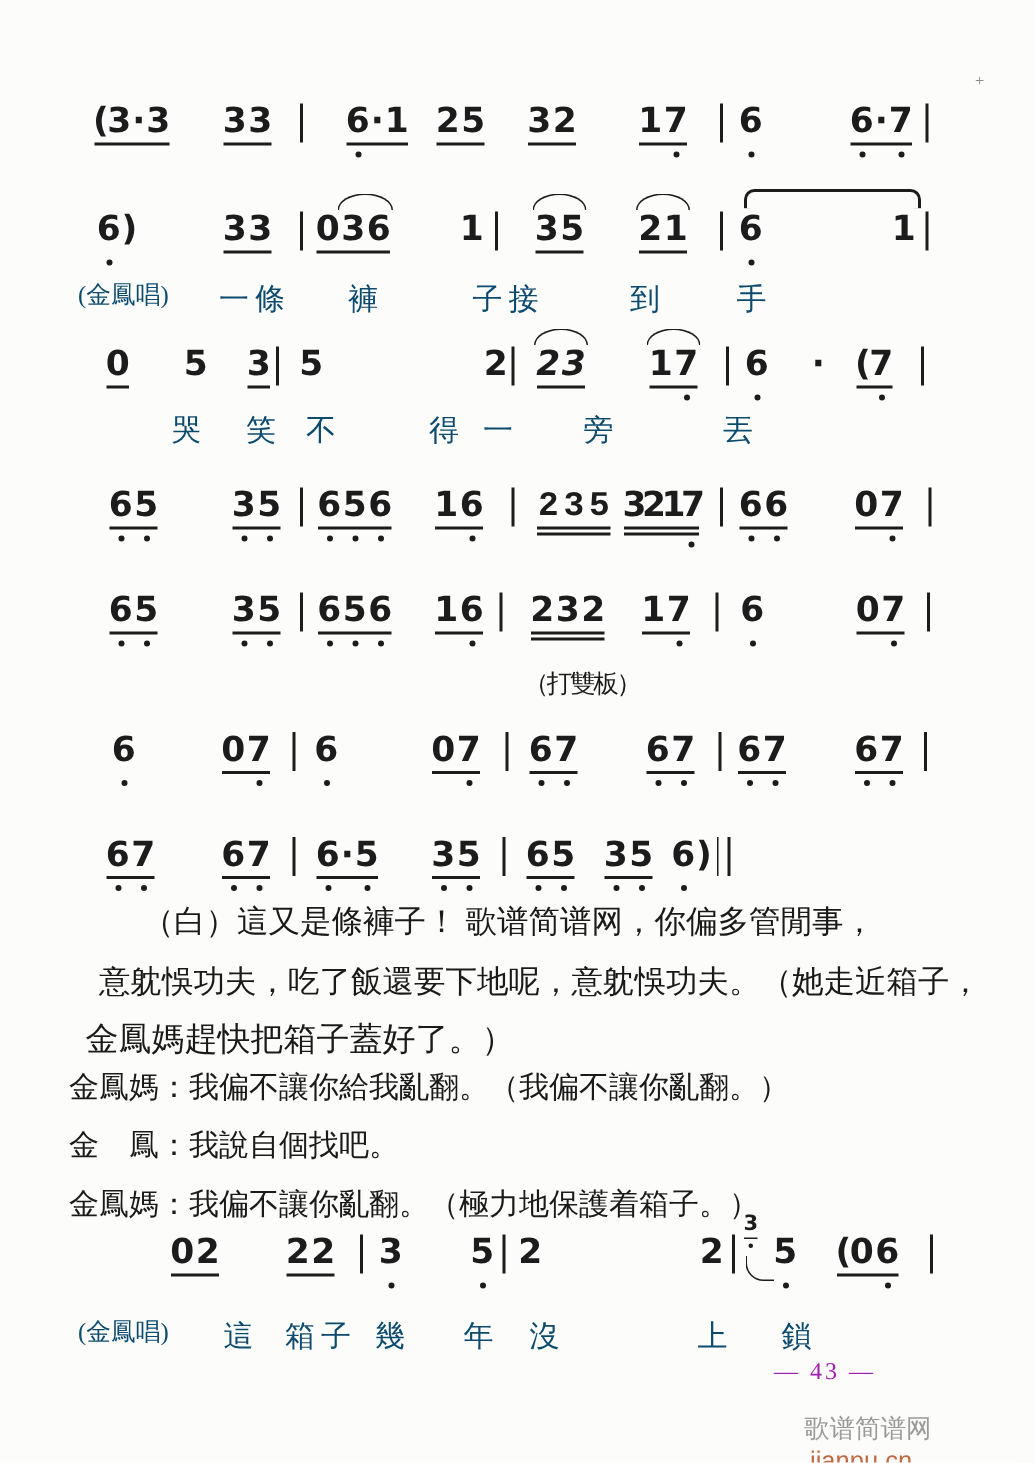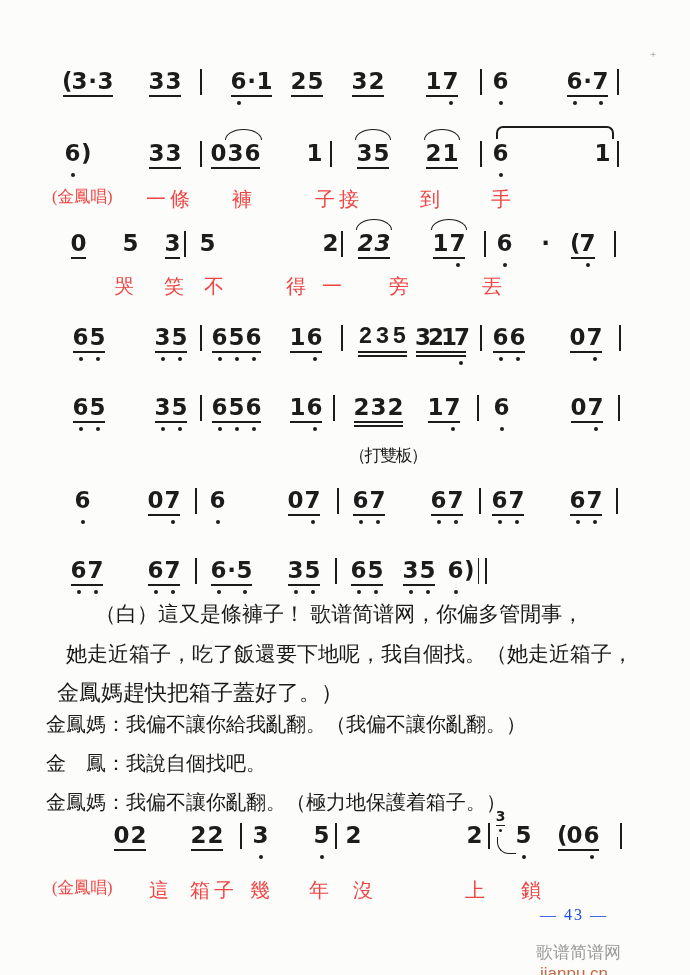--- a/index.html
+++ b/index.html
@@ -31,27 +31,27 @@
     border-left:1.7px solid #1c1c1c; border-bottom:1.7px solid #1c1c1c;
     border-radius:0 0 0 12px;}
   .barline{position:absolute; top:1px; width:1.7px; height:26px; background:#1c1c1c;}
   .barline.dbl{width:6px; background:none; border-left:1.7px solid #1c1c1c; border-right:2.8px solid #1c1c1c;}
   .note-group.grace{font-size:14px; line-height:15px; height:15px; top:-13px;}
   .note-group.grace .nc{width:11px;}
   .note-group.grace .ndot{bottom:-8px; width:3.5px; height:3.5px;}
   .note-group.grace .ul.l1{bottom:-2px; height:1.4px;}
   
   .lyric-line{position:absolute; left:0; width:690px; height:26px;}
-  .lyric{position:absolute; top:0; font-size:20px; letter-spacing:4px; white-space:nowrap; color:#ef4444;}
+  .lyric{position:absolute; top:0; font-size:20px; letter-spacing:4px; white-space:nowrap; color:#0c4a6e;}
   .lyric.tag{font-size:16.5px; letter-spacing:0;}
   
   .annotation{position:absolute; left:349px; top:444px; font-size:17px; letter-spacing:-1.5px; color:#1a1a1a;}
   .dialog-line{position:absolute; white-space:nowrap; color:#1a1a1a;}
   
-  .pagenum{position:absolute; left:540px; top:906px; font-size:16px; letter-spacing:2px; color:#1d4ed8;}
+  .pagenum{position:absolute; left:516px; top:906px; font-size:16px; letter-spacing:2px; color:#a21caf;}
   .watermark{position:absolute; left:536px; top:941px; font-size:17px; color:#9a9a9a;
     font-family:"Liberation Sans", sans-serif;}
   .wm-url{color:#c06a45; margin-left:4px;}
   .corner-mark{position:absolute; left:650px; top:48px; font-size:11px; color:#8a8a8a;}
 </style>
 </head>
 <body>
 
 <div class="page">
   <div id="score">
@@ -193,21 +193,21 @@
         <span class="lyric" style="left: 250px;">幾</span>
         <span class="lyric" style="left: 309px;">年</span>
         <span class="lyric" style="left: 353px;">沒</span>
         <span class="lyric" style="left: 465px;">上</span>
         <span class="lyric" style="left: 521px;">鎖</span>
       </div>
     </div>
   <div class="annotation">（打雙板）</div>
   <div id="dialog">
       <div class="dialog-line" style="left: 95px; top: 600px; font-size: 21px;">（白）這又是條褲子！ 歌谱简谱网，你偏多管閒事，</div>
-      <div class="dialog-line" style="left: 66px; top: 640px; font-size: 21px;">她走近箱子，吃了飯還要下地呢，我自個找。（她走近箱子，</div>
+      <div class="dialog-line" style="left: 66px; top: 640px; font-size: 21px;">意躭悞功夫，吃了飯還要下地呢，意躭悞功夫。（她走近箱子，</div>
       <div class="dialog-line" style="left: 57px; top: 678px; font-size: 22px;">金鳳媽趕快把箱子蓋好了。）</div>
       <div class="dialog-line" style="left: 46px; top: 711px; font-size: 20px;">金鳳媽：我偏不讓你給我亂翻。（我偏不讓你亂翻。）</div>
       <div class="dialog-line" style="left: 46px; top: 750px; font-size: 20px;">金　鳳：我說自個找吧。</div>
       <div class="dialog-line" style="left: 46px; top: 789px; font-size: 20px;">金鳳媽：我偏不讓你亂翻。（極力地保護着箱子。）</div>
     </div>
   <div class="pagenum">— 43 —</div>
   <div class="watermark">
     <span>歌谱简谱网</span><span class="wm-url">jianpu.cn</span>
   </div>
   <div class="corner-mark">+</div>

